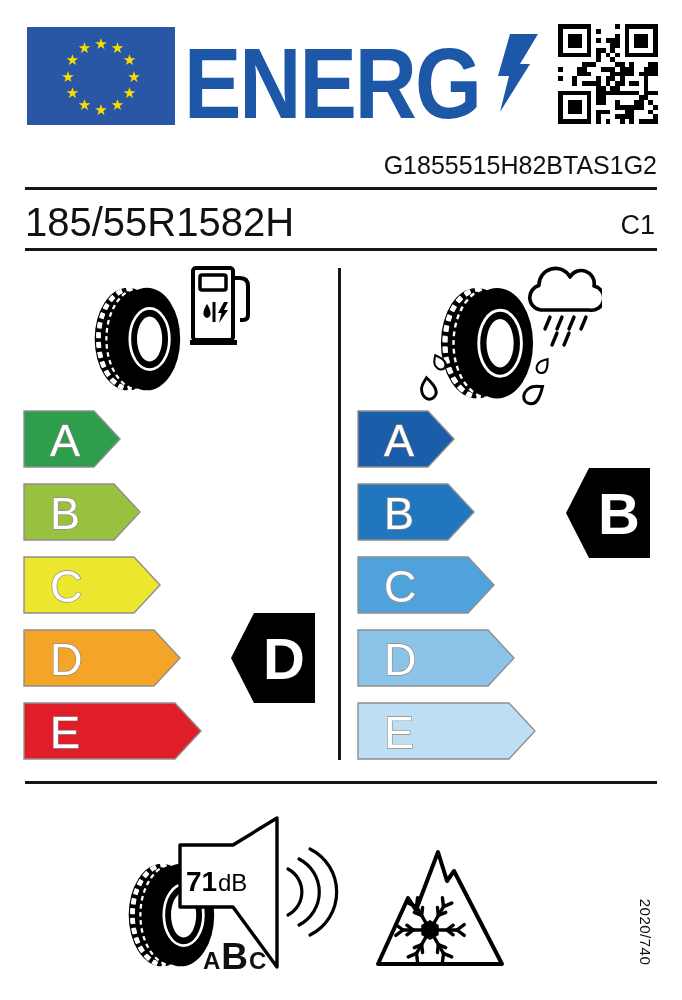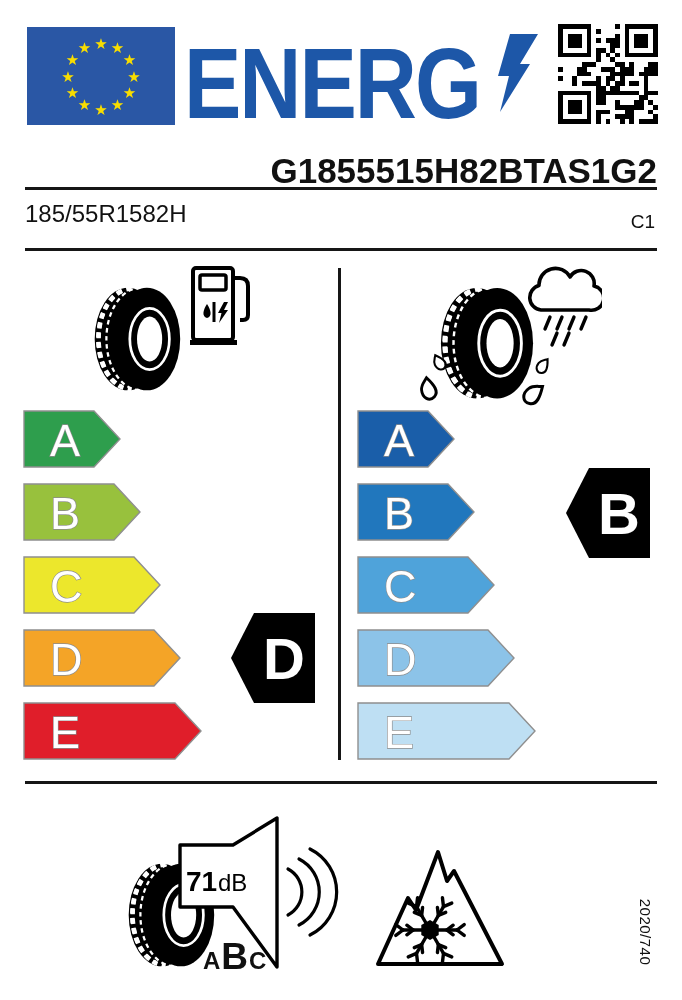--- a/index.html
+++ b/index.html
@@ -2,23 +2,23 @@
 <html><head>
 <meta charset="utf-8">
 <style>
   html,body{margin:0;padding:0;background:#fff;}
   body{font-family:"Liberation Sans","DejaVu Sans",sans-serif;color:#111;}
   #label{position:relative;width:682px;height:1000px;background:#fff;overflow:hidden;margin:0 auto;}
   .abs{position:absolute;}
   .hline{position:absolute;height:3px;background:#161616;}
   .vline{position:absolute;width:2.5px;background:#161616;}
   .brand{font-size:27px;font-weight:700;letter-spacing:.5px;line-height:1;}
-  .code{font-size:35px;font-weight:700;line-height:1;}
-  .size{font-size:24px;font-weight:400;line-height:1;text-align:right;}
-  .tclass{font-size:19px;font-weight:400;line-height:1;}
+  .code{font-size:25px;font-weight:400;line-height:1;}
+  .size{font-size:40px;font-weight:400;line-height:1;text-align:right;}
+  .tclass{font-size:27px;font-weight:400;line-height:1;}
   .energ{font-size:86px;font-weight:700;line-height:1;letter-spacing:-2px;
          transform:scaleY(1.16);transform-origin:0 0;}
   .noise-abc{display:flex;align-items:baseline;gap:1px;}
   .noise-class{font-size:24px;font-weight:600;}
   .noise-class.rated{font-size:37px;font-weight:800;letter-spacing:0;}
   .regtext{font-size:15px;letter-spacing:.5px;white-space:nowrap;
            transform:translate(-50%,-50%) rotate(90deg);}
   svg{display:block;}
 </style>
 </head>

